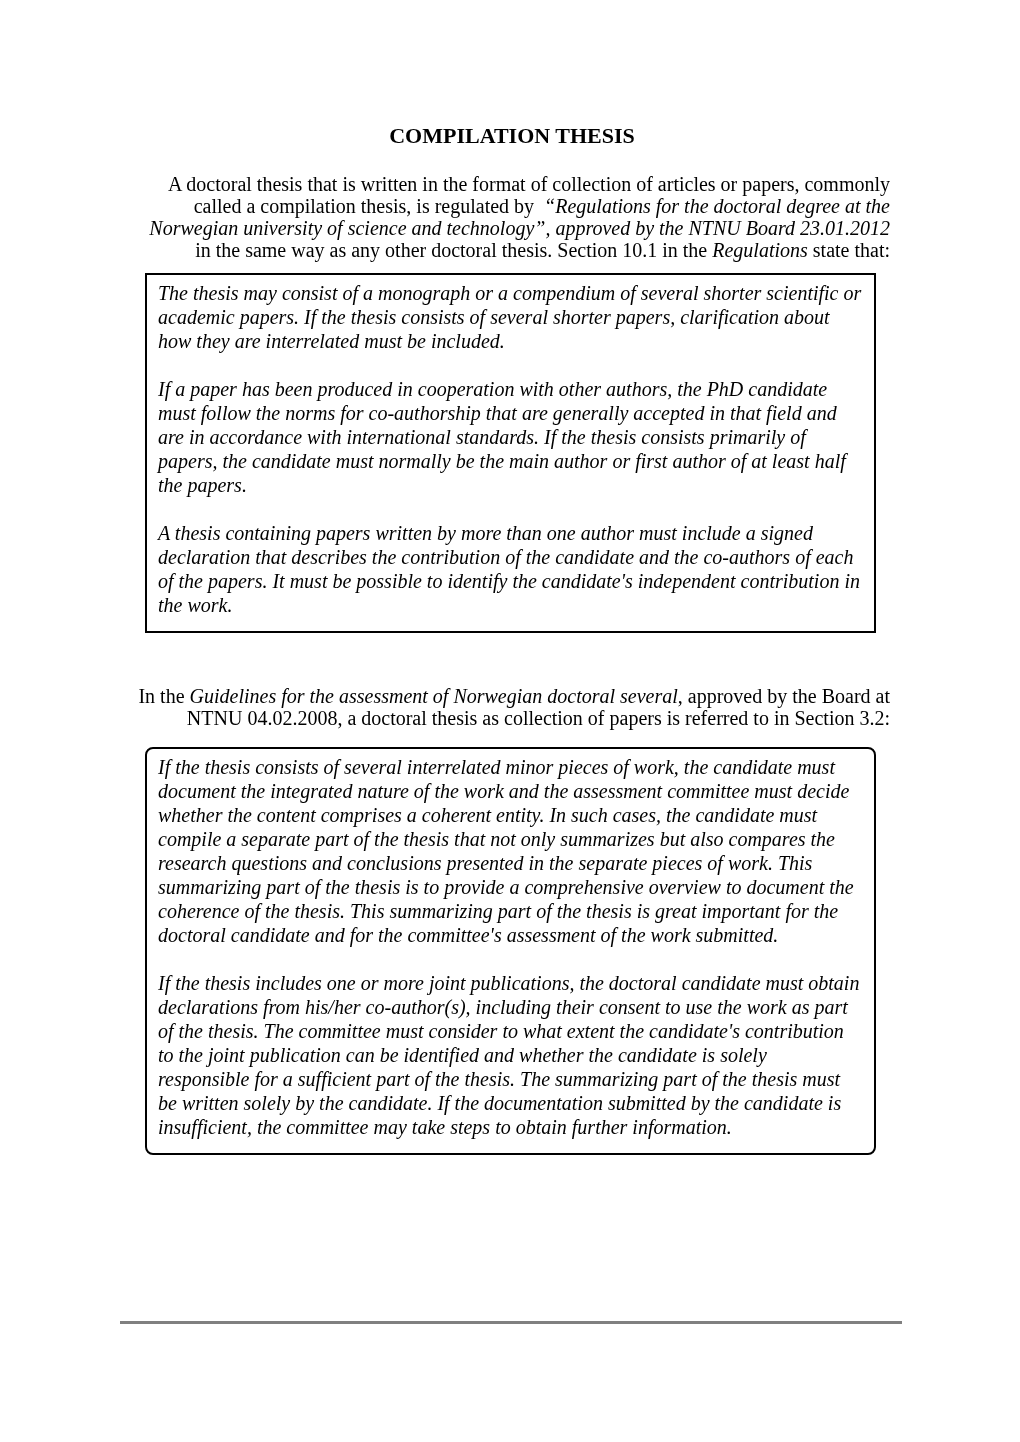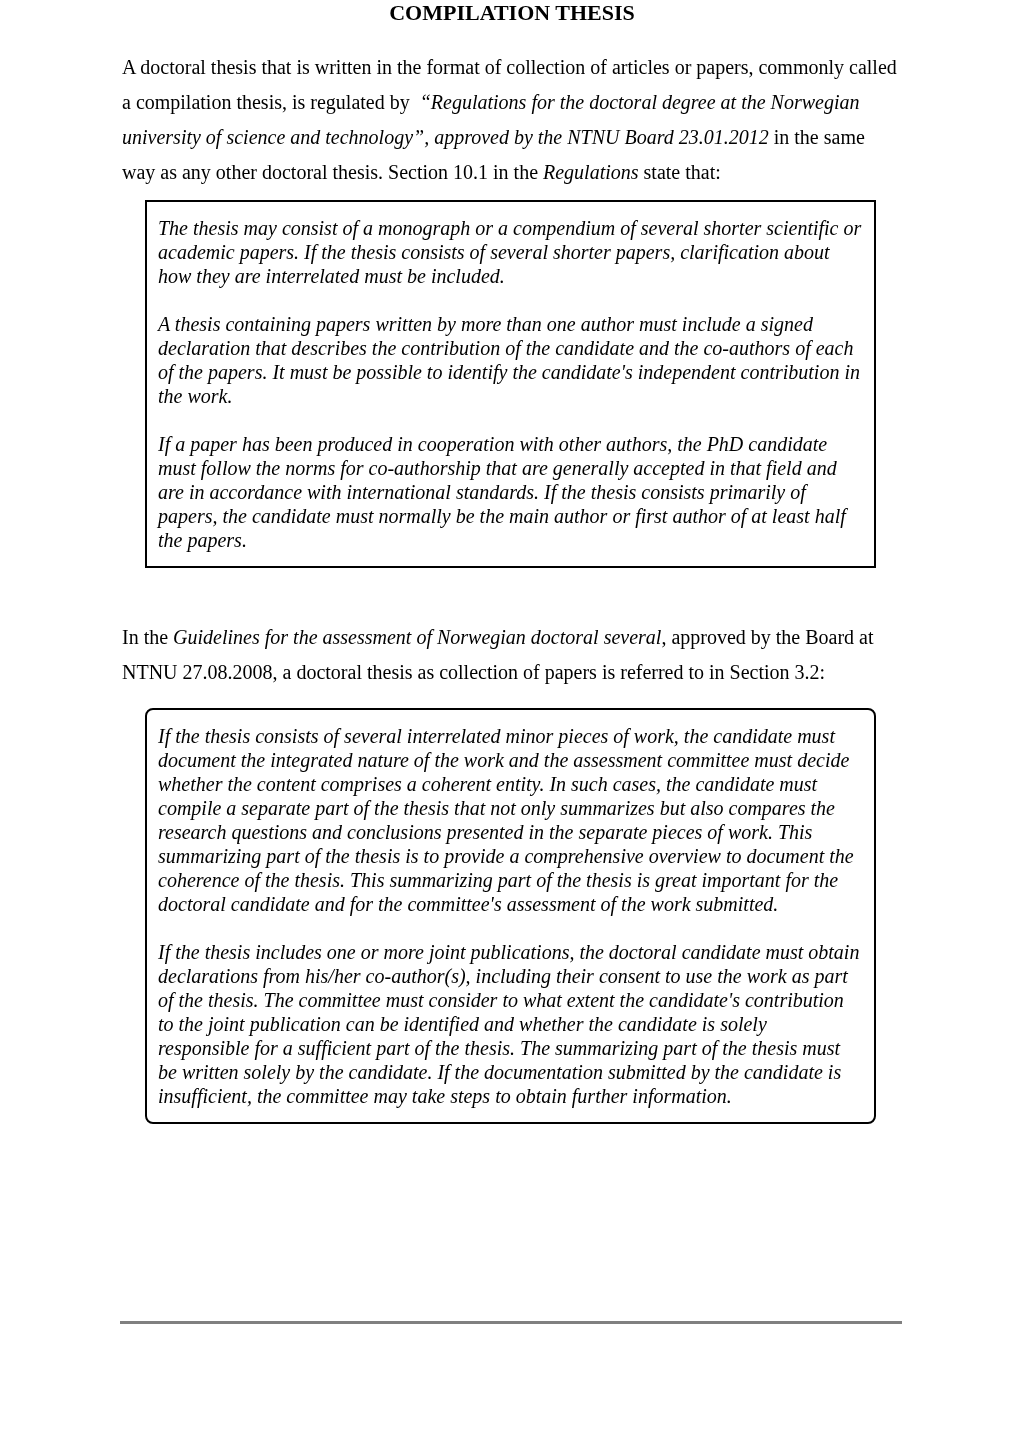--- a/index.html
+++ b/index.html
@@ -15,40 +15,42 @@
     color: #000000;
     font-family: "Liberation Serif", "DejaVu Serif", serif;
     overflow: hidden;
   }
   .content {
     margin-left: 122px;
     width: 780px;
   }
   .doc-title {
     margin: 0;
+    padding-top: 123px;
     text-align: center;
     font-size: 22px;
     line-height: 26px;
     font-weight: bold;
   }
   .body-par {
-    margin: 0;
+    margin: 12px;
     font-size: 20px;
-    line-height: 35px;
+    line-height: 22px;
     white-space: pre-wrap;
+    text-align: right;
   }
   .intro-par { margin-top: 24px; }
   .middle-par { margin-top: 52px; }
   .it { font-style: italic; }
   .quote-box {
     box-sizing: border-box;
     margin-left: 23px;
     width: 731px;
     border: 2px solid #000000;
-    padding: 14px 12px 14px 11px;
+    padding: 6px 12px 14px 11px;
     font-style: italic;
     font-size: 20px;
     line-height: 24px;
   }
   .quote-box-1 { margin-top: 10px; }
   .quote-box-2 { margin-top: 18px; border-radius: 8px; }
   .quote-box p { margin: 0 0 24px 0; }
   .quote-box p:last-child { margin-bottom: 0; }
   .footer-rule {
     position: absolute;
@@ -64,25 +66,25 @@
 
 <div class="page">
   <div class="content">
 
     <h1 class="doc-title">COMPILATION THESIS</h1>
 
     <p class="body-par intro-par"><span>A doctoral thesis that is written in the format of collection of articles or papers, commonly called a compilation thesis, is regulated by  </span><span class="it">“Regulations for the doctoral degree at the Norwegian university of science and technology”, approved by the NTNU Board 23.01.2012</span><span> in the same way as any other doctoral thesis. Section 10.1 in the </span><span class="it">Regulations</span><span> state that:</span></p>
 
     <div class="quote-box quote-box-1">
       <p>The thesis may consist of a monograph or a compendium of several shorter scientific or academic papers. If the thesis consists of several shorter papers, clarification about how they are interrelated must be included.</p>
+      <p>If a paper has been produced in cooperation with other authors, the PhD candidate must follow the norms for co-authorship that are generally accepted in that field and are in accordance with international standards. If the thesis consists primarily of papers, the candidate must normally be the main author or first author of at least half the papers.</p>
       <p>A thesis containing papers written by more than one author must include a signed declaration that describes the contribution of the candidate and the co-authors of each of the papers. It must be possible to identify the candidate's independent contribution in the work.</p>
-      <p>If a paper has been produced in cooperation with other authors, the PhD candidate must follow the norms for co-authorship that are generally accepted in that field and are in accordance with international standards. If the thesis consists primarily of papers, the candidate must normally be the main author or first author of at least half the papers.</p>
     </div>
 
-    <p class="body-par middle-par"><span>In the </span><span class="it">Guidelines for the assessment of Norwegian doctoral several</span><span>, approved by the Board at NTNU 27.08.2008, a doctoral thesis as collection of papers is referred to in Section 3.2:</span></p>
+    <p class="body-par middle-par"><span>In the </span><span class="it">Guidelines for the assessment of Norwegian doctoral several</span><span>, approved by the Board at NTNU 04.02.2008, a doctoral thesis as collection of papers is referred to in Section 3.2:</span></p>
 
     <div class="quote-box quote-box-2">
       <p>If the thesis consists of several interrelated minor pieces of work, the candidate must document the integrated nature of the work and the assessment committee must decide whether the content comprises a coherent entity. In such cases, the candidate must compile a separate part of the thesis that not only summarizes but also compares the research questions and conclusions presented in the separate pieces of work. This summarizing part of the thesis is to provide a comprehensive overview to document the coherence of the thesis. This summarizing part of the thesis is great important for the doctoral candidate and for the committee's assessment of the work submitted.</p>
       <p>If the thesis includes one or more joint publications, the doctoral candidate must obtain declarations from his/her co-author(s), including their consent to use the work as part of the thesis. The committee must consider to what extent the candidate's contribution to the joint publication can be identified and whether the candidate is solely responsible for a sufficient part of the thesis. The summarizing part of the thesis must be written solely by the candidate. If the documentation submitted by the candidate is insufficient, the committee may take steps to obtain further information.</p>
     </div>
 
   </div>
 
   <div class="footer-rule"></div>
 </div>

